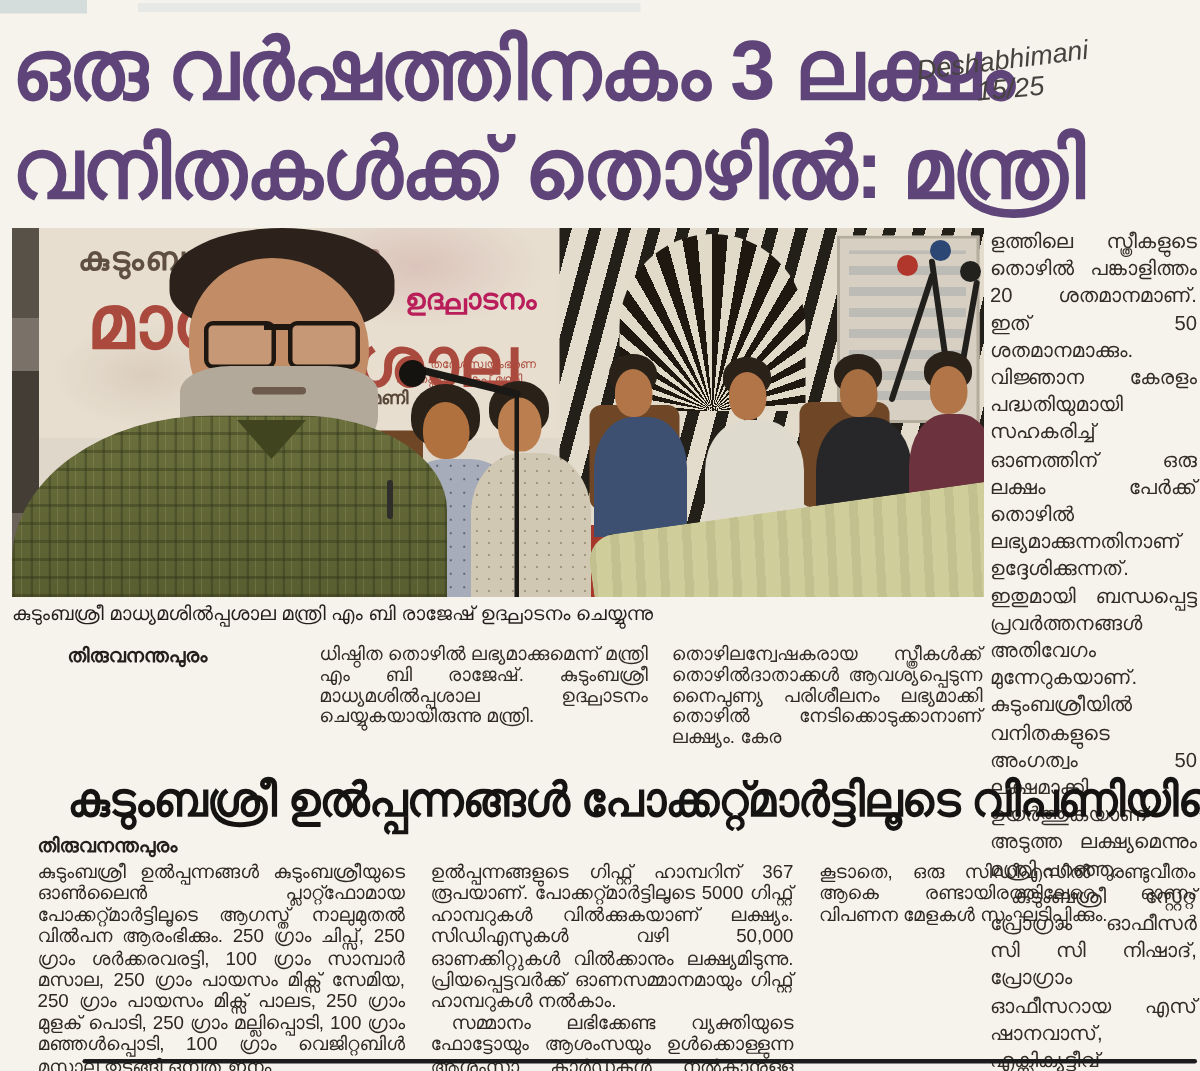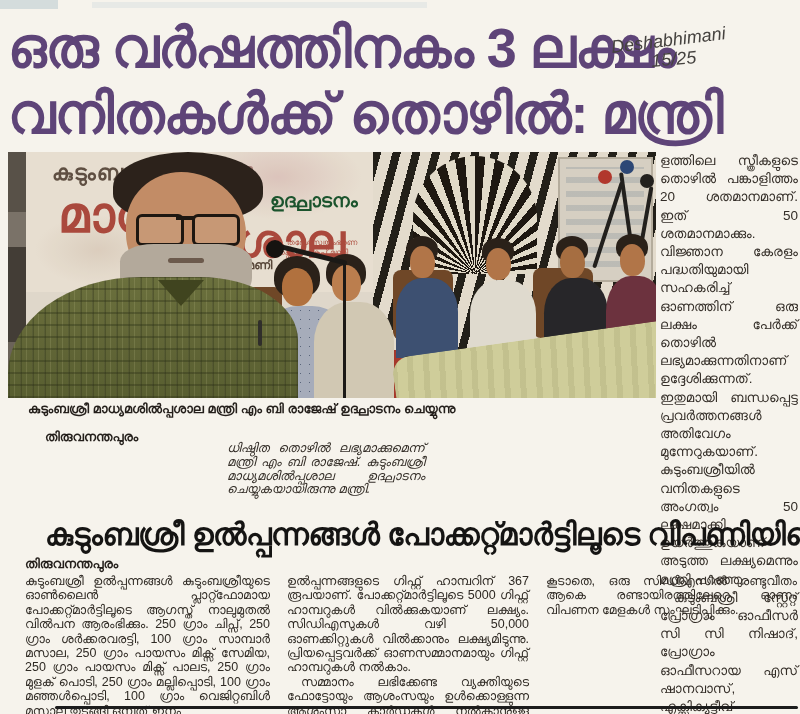--- a/index.html
+++ b/index.html
@@ -26,21 +26,21 @@
   .photo .edge-dark{left:0;top:0;width:18px;height:246px;
     background:linear-gradient(#55504a 0 60px,#7a746c 60px 95px,#3f3b36 95px 190px,#6a645c 190px 246px);}
   .banner{left:18px;top:0;width:360px;height:140px;
     background:
       radial-gradient(120px 60px at 70% 18%, rgba(205,150,155,.35), transparent 70%),
       radial-gradient(90px 50px at 20% 70%, rgba(190,160,140,.25), transparent 70%),
       #efe8dc;}
   .banner-org{left:44px;top:8px;font-size:22px;font-weight:700;color:#4e3e33;opacity:.9;letter-spacing:1px;}
   .banner-word1{left:50px;top:34px;font-size:50px;font-weight:700;color:#a93b31;white-space:nowrap;opacity:.92;}
   .banner-word2{left:228px;top:62px;font-size:46px;font-weight:700;color:#a93b31;white-space:nowrap;opacity:.92;}
-  .banner-inaug{left:262px;top:38px;font-size:19px;font-weight:700;color:#14532d;white-space:nowrap;}
+  .banner-inaug{left:262px;top:38px;font-size:19px;font-weight:700;color:#be185d;white-space:nowrap;}
   .banner-guest{left:256px;top:64px;font-size:15px;font-weight:700;color:#b03a2e;white-space:nowrap;}
   .banner-desc{left:256px;top:86px;width:128px;font-size:8px;color:#b04a3e;line-height:10px;filter:blur(.3px);}
   .banner-time{left:222px;top:106px;font-size:12px;font-weight:700;color:#55453a;}
   .banner-logo{width:12px;height:12px;border-radius:3px;background:#8a8378;opacity:.8;}
   
   .stripes{left:365px;top:0;width:283px;height:200px;
     background:repeating-linear-gradient(105deg,#1d1b17 0 8px,#ebe5d8 8px 19px);}
   .fan{left:405px;top:4px;width:124px;height:118px;border-radius:62px 62px 0 0;
     background:repeating-conic-gradient(from 250deg at 50% 100%, #17130e 0deg 5deg, #e9e3d3 5deg 10deg);}
   .panel{left:550px;top:5px;width:95px;height:125px;background:#ddd8cd;
@@ -73,28 +73,28 @@
     clip-path:polygon(0 0,100% 0,50% 100%);}
   
   .mic-stand-rod{left:335px;top:112px;width:3px;height:134px;background:#141414;}
   .mic-boom{left:268px;top:100px;width:72px;height:5px;background:#141414;transform:rotate(14deg);border-radius:3px;}
   .mic-foam{left:258px;top:88px;width:18px;height:18px;border-radius:50%;background:#0d0d0d;}
   
   .col4{left:660px;top:152px;width:138px;height:382px;font-size:13.5px;line-height:18.2px;
     text-align:justify;color:#332d27;}
   .col4 p{margin:0;}
   .col4 p + p{text-indent:14px;}
-  .caption{left:28px;top:401px;width:630px;font-size:13px;font-weight:700;color:#241f1b;}
+  .caption{left:8px;top:401px;width:630px;font-size:13px;font-weight:400;color:#241f1b;}
   .art1cols{left:45px;top:430px;width:610px;display:flex;gap:16px;
     font-size:12.5px;line-height:13.8px;text-align:justify;color:#332d27;}
   .art1cols .c1{width:154px;}
   .art1cols .c2{width:222px;}
   .art1cols .c3{width:210px;}
   .dateline{font-size:13px;font-weight:700;color:#241f1b;margin:0 0 4px 0;}
-  .art1cols p{margin:12px;font-style:italic;}
+  .art1cols p{margin:0;}
   
   .headline2{left:45px;top:517px;font-size:30px;font-weight:700;color:#151413;
     letter-spacing:-0.5px;white-space:nowrap;transform:scaleY(1.05);transform-origin:top left;}
   .dateline2{left:25px;top:556px;font-size:13px;font-weight:700;color:#241f1b;}
   .art2cols{left:25px;top:574px;width:772px;display:flex;gap:17px;
     font-size:12.5px;line-height:14.4px;text-align:justify;color:#2e2923;}
   .art2cols .c1{width:245px;}
   .art2cols .c2{width:242px;}
   .art2cols .c3{width:251px;}
   .art2cols p{margin:0;}
@@ -216,20 +216,23 @@
   <p>കുടുംബശ്രീ സ്റ്റേറ്റ് പ്രോഗ്രാം ഓഫീസർ സി സി നിഷാദ്, പ്രോഗ്രാം ഓഫീസറായ എസ് ഷാനവാസ്, എക്സിക്യൂട്ടീവ് ഡയറക്ടർ എച്ച് ദിനേശൻ, പിആർഡി ഡയറക്ടർ ടി വി സുഭാഷ്, ഗീതാ നസീർ, സ്മിതാ സുന്ദരേശൻ, പി ആർ പ്രവീൺ, ജി രമേഷ്, അഞ്ചൽ കൃഷ്ണകുമാർ എന്നിവർ സംസാരിച്ചു.</p>
 </div>
 
 <div class="abs art1cols">
   <div class="c1">
     <div class="dateline">തിരുവനന്തപുരം</div>
   </div>
   <div class="c2">
     <p>ധിഷ്ഠിത തൊഴിൽ ലഭ്യമാക്കുമെന്ന് മന്ത്രി എം ബി രാജേഷ്. കുടുംബശ്രീ മാധ്യമശിൽപ്പശാല ഉദ്ഘാടനം ചെയ്യുകയായിരുന്നു മന്ത്രി.</p>
   </div>
+  <div class="c3">
+    <p>തൊഴിലന്വേഷകരായ സ്ത്രീകൾക്ക് തൊഴിൽദാതാക്കൾ ആവശ്യപ്പെടുന്ന നൈപുണ്യ പരിശീലനം ലഭ്യമാക്കി തൊഴിൽ നേടിക്കൊടുക്കാനാണ് ലക്ഷ്യം. കേര</p>
+  </div>
 </div>
 
 <div class="abs headline2">കുടുംബശ്രീ ഉൽപ്പന്നങ്ങൾ പോക്കറ്റ്മാർട്ടിലൂടെ വിപണിയിലെത്തും</div>
 <div class="abs dateline2">തിരുവനന്തപുരം</div>
 
 <div class="abs art2cols">
   <div class="c1">
     <p>കുടുംബശ്രീ ഉൽപ്പന്നങ്ങൾ കുടുംബശ്രീയുടെ ഓൺലൈൻ പ്ലാറ്റ്ഫോമായ പോക്കറ്റ്മാർട്ടിലൂടെ ആഗസ്ത് നാലുമുതൽ വിൽപന ആരംഭിക്കും. 250 ഗ്രാം ചിപ്സ്, 250 ഗ്രാം ശർക്കരവരട്ടി, 100 ഗ്രാം സാമ്പാർ മസാല, 250 ഗ്രാം പായസം മിക്സ് സേമിയ, 250 ഗ്രാം പായസം മിക്സ് പാലട, 250 ഗ്രാം മുളക് പൊടി, 250 ഗ്രാം മല്ലിപ്പൊടി, 100 ഗ്രാം മഞ്ഞൾപ്പൊടി, 100 ഗ്രാം വെജിറ്റബിൾ മസാല തുടങ്ങി ഒമ്പത് ഇനം</p>
   </div>
   <div class="c2">

